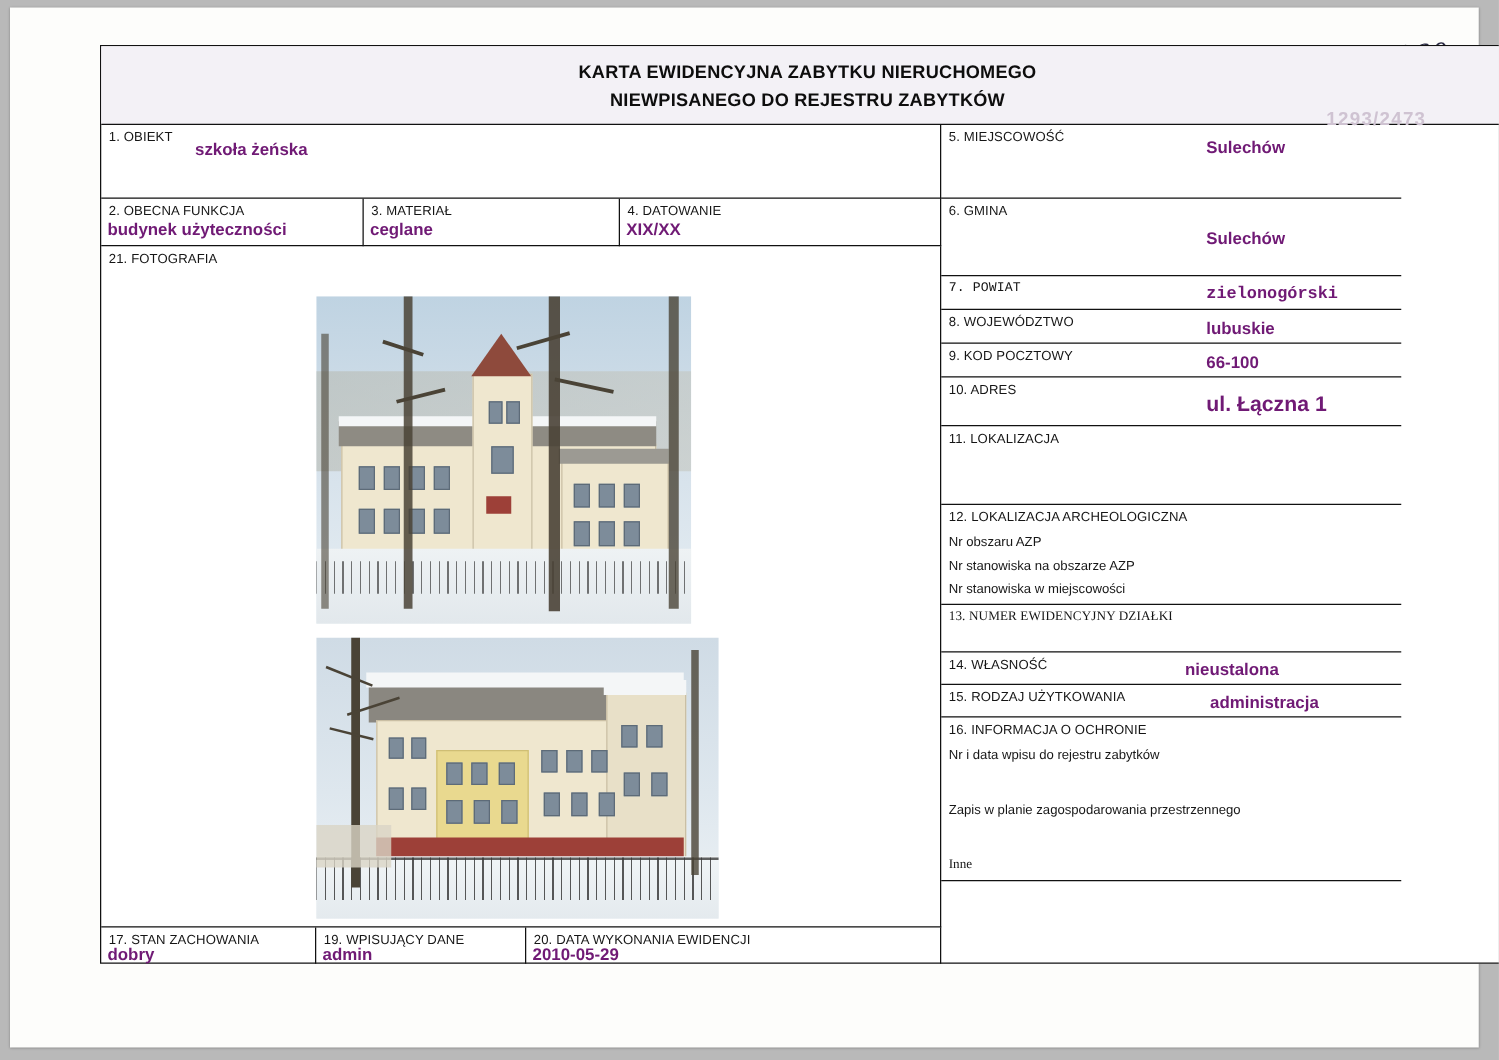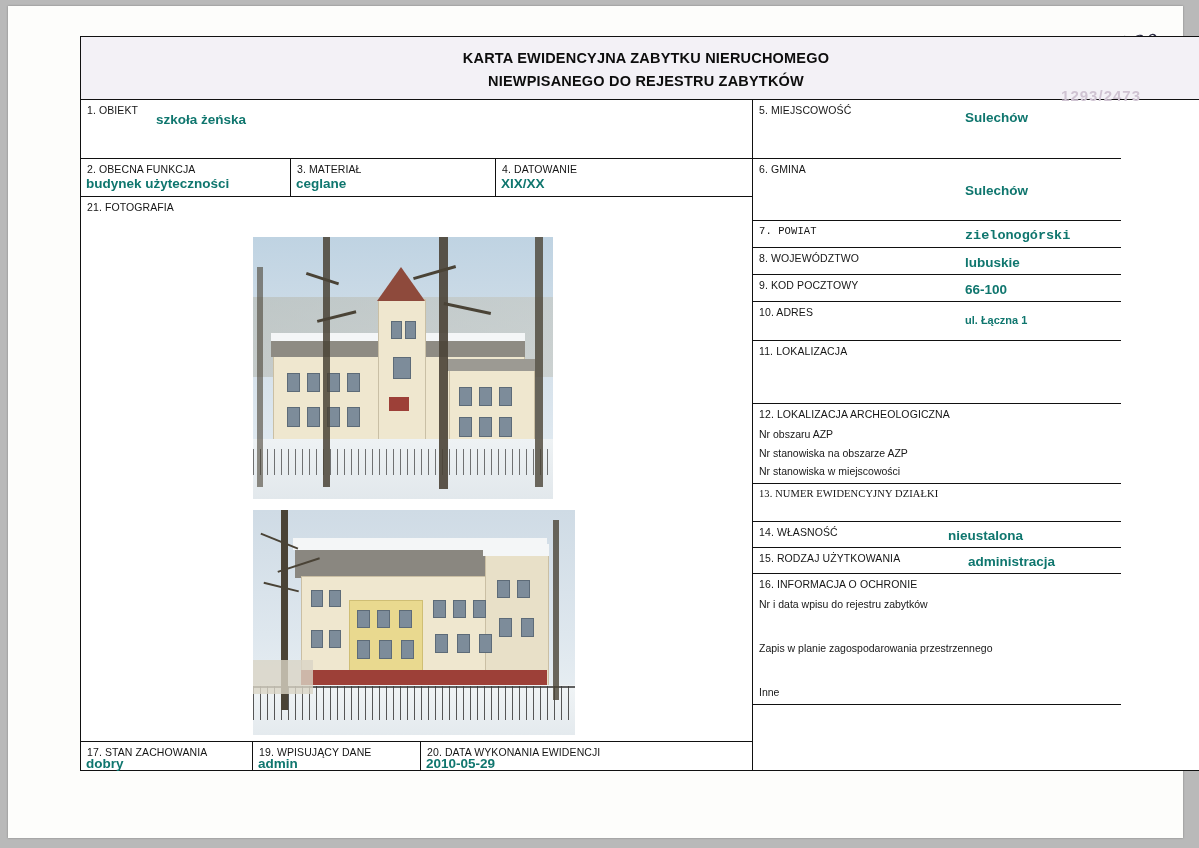--- a/index.html
+++ b/index.html
@@ -88,21 +88,21 @@
     top: 4px;
     font-size: 10.5px;
     color: #151515;
     letter-spacing: 0.1px;
     white-space: nowrap;
   }
   .val {
     position: absolute;
     font-size: 13.5px;
     font-weight: bold;
-    color: #0f766e;
+    color: #701a75;
     white-space: nowrap;
   }
   .sub {
     position: absolute;
     left: 6px;
     font-size: 10.5px;
     color: #171717;
     white-space: nowrap;
   }
   .no-right { border-right: none; }
@@ -362,21 +362,21 @@
       <span class="val" style="left:212px; top:7px;">lubuskie</span>
     </div>
 
     <div class="cell rcol no-right" style="top:238px; height:27px;">
       <span class="lbl">9. KOD POCZTOWY</span>
       <span class="val" style="left:212px; top:7px;">66-100</span>
     </div>
 
     <div class="cell rcol no-right" style="top:265px; height:39px;">
       <span class="lbl">10. ADRES</span>
-      <span class="val" style="left:212px; top:12px; font-size:11px;">ul. Łączna  1</span>
+      <span class="val" style="left:212px; top:12px; font-size:17px;">ul. Łączna  1</span>
     </div>
 
     <div class="cell rcol no-right" style="top:304px; height:63px;">
       <span class="lbl">11. LOKALIZACJA</span>
     </div>
 
     <div class="cell rcol no-right" style="top:367px; height:80px;">
       <span class="lbl">12. LOKALIZACJA ARCHEOLOGICZNA</span>
       <span class="sub" style="top:24px;">Nr obszaru AZP</span>
       <span class="sub" style="top:43px;">Nr stanowiska na obszarze AZP</span>
@@ -394,18 +394,18 @@
 
     <div class="cell rcol no-right" style="top:511px; height:26px;">
       <span class="lbl">15. RODZAJ UŻYTKOWANIA</span>
       <span class="val" style="left:215px; top:6px;">administracja</span>
     </div>
 
     <div class="cell rcol no-right" style="top:537px; height:131px;">
       <span class="lbl">16. INFORMACJA O OCHRONIE</span>
       <span class="sub" style="top:24px;">Nr i data wpisu do rejestru zabytków</span>
       <span class="sub" style="top:68px;">Zapis w planie zagospodarowania przestrzennego</span>
-      <span class="sub" style="top:112px;">Inne</span>
+      <span class="sub" style="top:112px;font-family:Liberation Serif, serif;">Inne</span>
     </div>
 
 
   </div>
 </div>
 
 </body></html>

